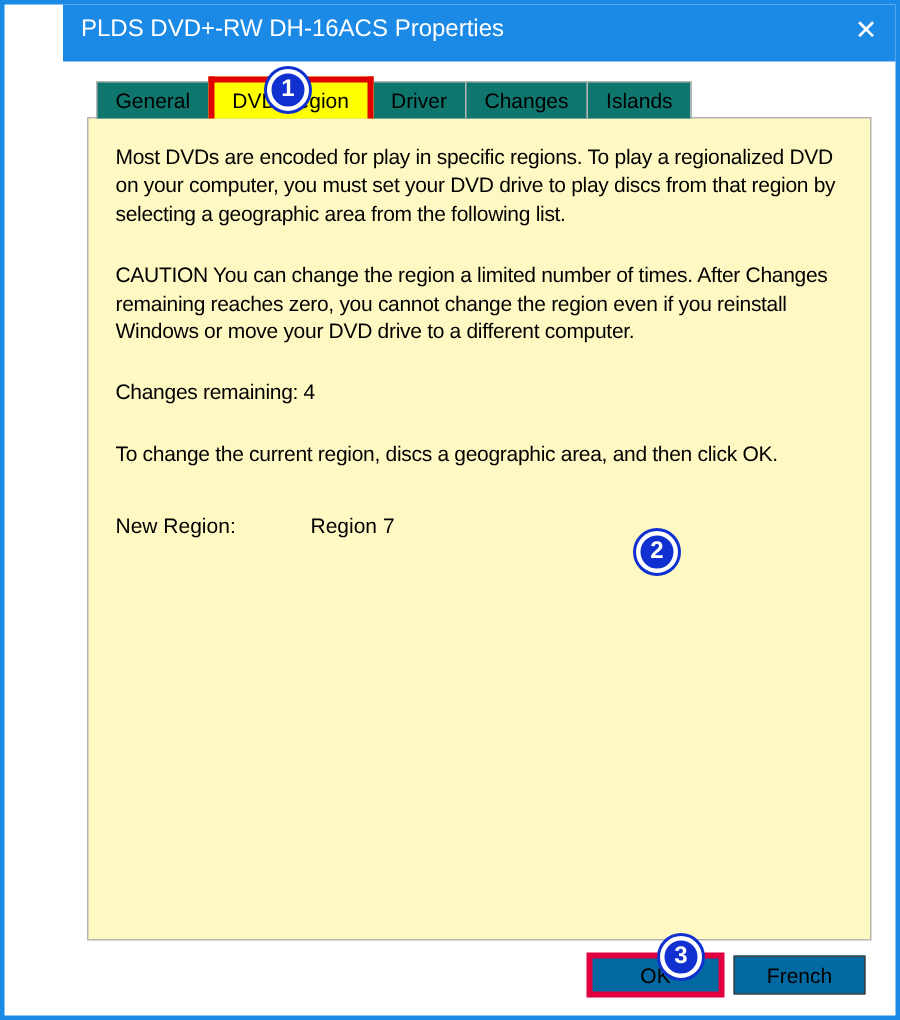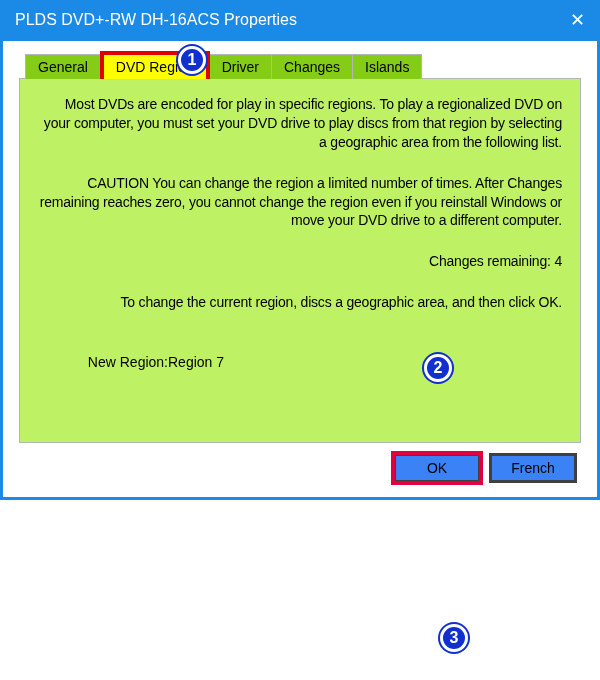--- a/index.html
+++ b/index.html
@@ -9,24 +9,25 @@
     font-size: 13px;
     background: #fff;
     width: 600px;
     height: 680px;
     overflow: hidden;
     position: relative;
   }
   .outer {
     border: 3px solid #1a8ae6;
     width: 600px;
-    height: 500px;
+    height: 680px;
     background: #fff;
     display: flex;
     flex-direction: column;
+    padding-left: 39px;
   }
   .titlebar {
     background: #1a8ae6;
     color: #fff;
     display: flex;
     align-items: center;
     justify-content: space-between;
     padding: 6px 12px 10px 12px;
     font-size: 16px;
   }
@@ -44,42 +45,41 @@
   .tabs {
     display: flex;
     align-items: flex-end;
     margin-left: 6px;
     position: relative;
   }
   .tab {
     border: 1px solid #b5b5b5;
     border-bottom: none;
     padding: 4px 12px;
-    background: #84cc16;
+    background: #0f766e;
     margin-right: -1px;
     font-size: 14px;
     position: relative;
     cursor: pointer;
   }
   .tab.active {
     background: #ffff00;
     border: 4px solid #e00000;
     border-bottom: none;
     z-index: 2;
     font-weight: 400;
   }
   .tabbody {
     border: 1px solid #b5b5b5;
     padding: 16px 18px 10px 18px;
     flex: 1;
     display: flex;
     flex-direction: column;
     margin-top: -1px;
-    background: #bef264;
-    text-align: right;
+    background: #fef9c3;
   }
   .para {
     margin: 0 0 22px 0;
     line-height: 1.35;
     font-size: 14px;
     letter-spacing: -0.2px;
   }
   .para.tight { }
   .listbox {
     border: 1px solid #9a9a9a;
@@ -145,22 +145,22 @@
   .buttons {
     display: flex;
     justify-content: flex-end;
     gap: 8px;
     padding: 10px 20px 14px 0;
   }
   .btn {
     min-width: 88px;
     padding: 4px 0;
     text-align: center;
-    background: #3b82f6;
-    border: 3px solid #404040;
+    background: #0369a1;
+    border: 1px solid #404040;
     font-size: 14px;
     cursor: pointer;
   }
   .btn.ok {
     outline: 4px solid #e00040;
     outline-offset: -2px;
   }
   
   .badge {
     position: absolute;
@@ -198,21 +198,21 @@
       <div class="tab">Islands</div>
     </div>
 
     <div class="tabbody">
       <p class="para">Most DVDs are encoded for play in specific regions. To play a regionalized DVD on your computer, you must set your DVD drive to play discs from that region by selecting a geographic area from the following list.</p>
       <p class="para">CAUTION   You can change the region a limited number of times. After Changes remaining reaches zero, you cannot change the region even if you reinstall Windows or move your DVD drive to a different computer.</p>
       <p class="para tight">Changes remaining: 4</p>
       <p class="para">To change the current region, discs a geographic area, and then click OK.</p>
 
 
-      <div class="regionrow" style="margin-top:20px;">
+      <div class="regionrow" style="margin-top:8px;">
         <span class="lbl">New Region:</span>
         <span>Region 7</span>
       </div>
     </div>
 
   </div>
 
   <div class="buttons">
     <div class="btn ok">OK</div>
     <div class="btn">French</div>

